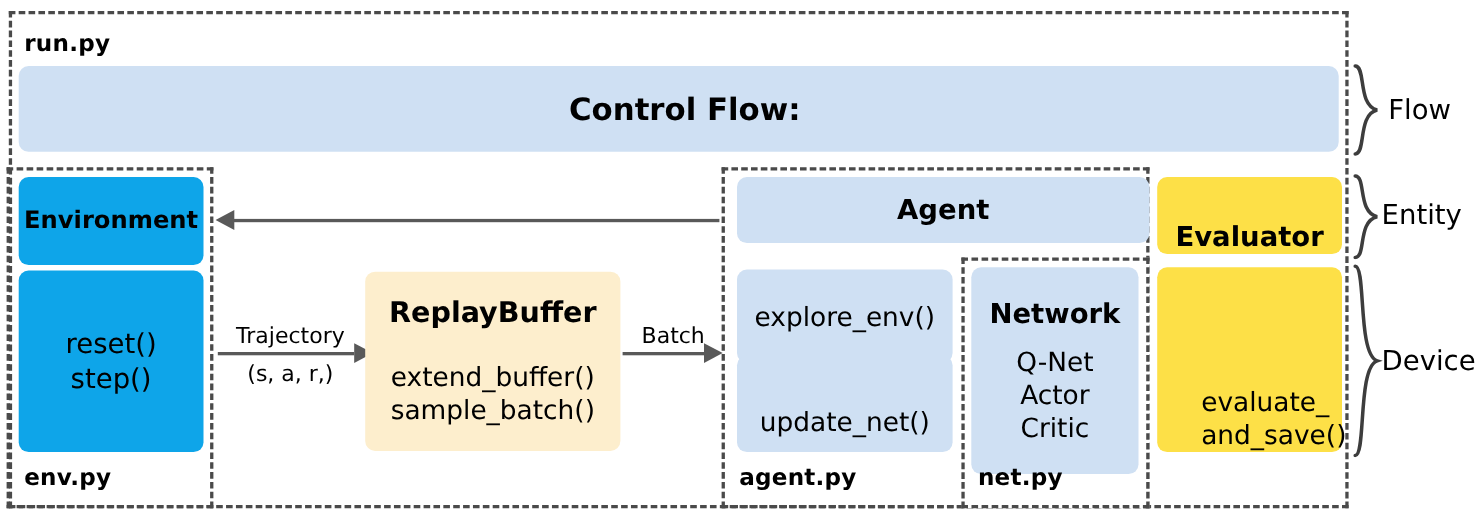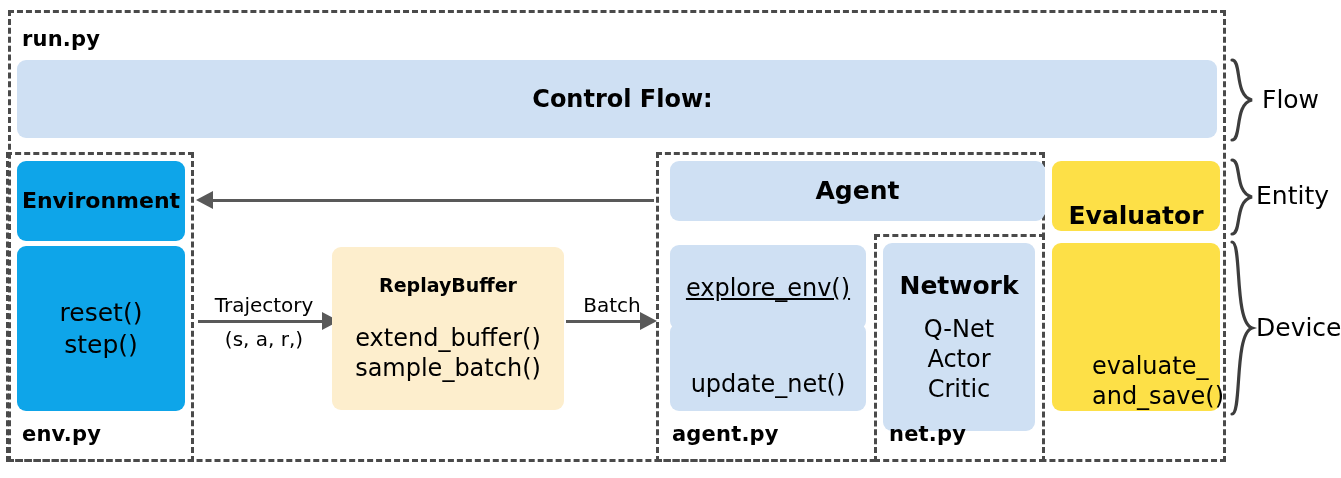--- a/index.html
+++ b/index.html
@@ -80,21 +80,21 @@
 </head>
 <body>
 
 <div id="stage">
 
   <div class="abs dashed" style="left:8px; top:10px; width:1218px; height:452px;"></div>
 
   <div class="abs filelabel" style="left:22px; top:27px;">run.py</div>
 
   <div class="abs box blue" style="left:17px; top:60px; width:1200px; height:78px; flex-direction:column;">
-    <div class="bold" style="font-size:24px;margin-left:11px;">Control Flow:</div>
+    <div class="bold" style="font-size:28px;margin-left:11px;">Control Flow:</div>
   </div>
 
   <div class="abs dashed" style="left:6px; top:152px; width:188px; height:310px;"></div>
 
   <div class="abs box green" style="left:17px; top:161px; width:168px; height:80px;">
     <span class="bold" style="font-size:22px;">Environment</span>
   </div>
 
   <div class="abs box green multiline" style="left:17px; top:246px; width:168px; height:165px;">
     <span style="font-size:25px;">reset()
@@ -105,36 +105,36 @@
 
   <div class="abs arrow-line" style="left:212px; top:199px; width:442px;"></div>
   <div class="abs arrow-head-left" style="left:196px; top:191px;"></div>
 
   <div class="abs arrow-label" style="left:200px; top:294px; width:128px;">Trajectory</div>
   <div class="abs arrow-line" style="left:198px; top:320px; width:124px;"></div>
   <div class="abs arrow-head-right" style="left:322px; top:312px;"></div>
   <div class="abs arrow-label" style="left:200px; top:328px; width:128px;">(s, a, r,)</div>
 
   <div class="abs box yellow" style="left:332px; top:247px; width:232px; height:163px; flex-direction:column;">
-    <span class="bold" style="font-size:19px; margin-bottom:26px;">ReplayBuffer</span>
+    <span class="bold" style="font-size:26px; margin-bottom:26px;">ReplayBuffer</span>
     <span class="multiline" style="font-size:24px;">extend_buffer()
 sample_batch()</span>
   </div>
 
   <div class="abs arrow-label" style="left:566px; top:294px; width:92px;">Batch</div>
   <div class="abs arrow-line" style="left:566px; top:320px; width:74px;"></div>
   <div class="abs arrow-head-right" style="left:640px; top:312px;"></div>
 
   <div class="abs dashed" style="left:656px; top:152px; width:389px; height:310px;"></div>
 
   <div class="abs box blue" style="left:670px; top:161px; width:375px; height:60px;">
     <span class="bold" style="font-size:25px;">Agent</span>
   </div>
 
-  <div class="abs box blue" style="left:670px; top:245px; width:196px; height:85px;text-decoration:underline;">
+  <div class="abs box blue" style="left:670px; top:245px; width:196px; height:85px;">
     <span style="font-size:24px;">explore_env()</span>
   </div>
 
   <div class="abs box blue" style="left:670px; top:323px; width:196px; height:88px;">
     <span style="font-size:24px;margin-top:33px;">update_net()</span>
   </div>
 
   <div class="abs filelabel" style="left:672px; top:422px;">agent.py</div>
 
   <div class="abs dashed" style="left:874px; top:234px; width:171px; height:228px; background:#ffffff;"></div>

